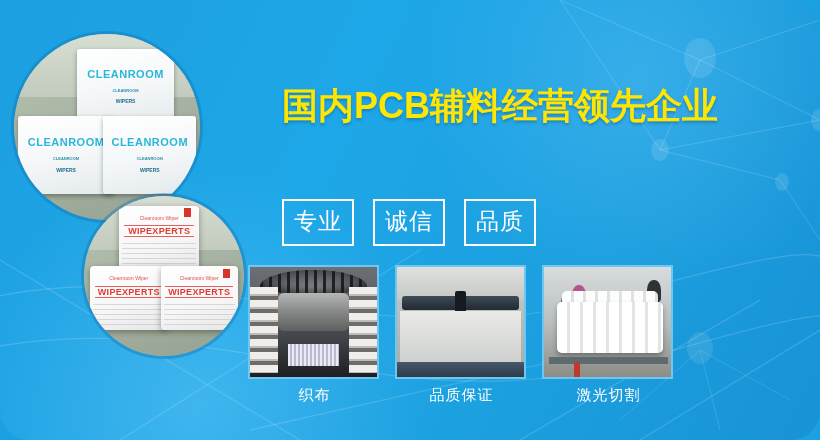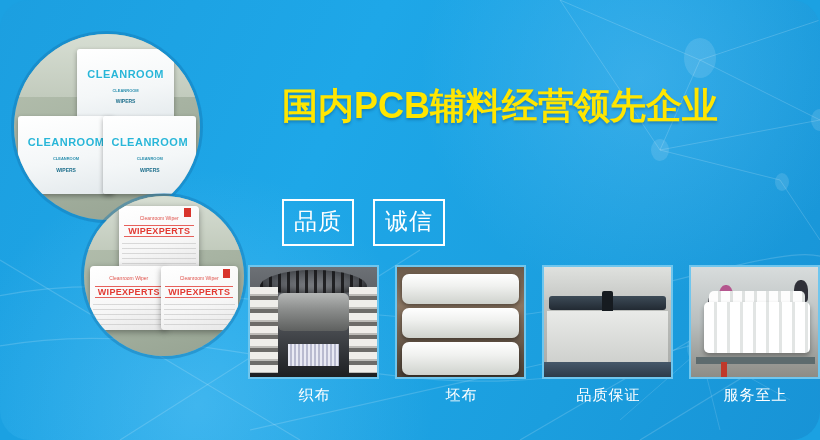--- a/index.html
+++ b/index.html
@@ -334,45 +334,38 @@
         <div class="wtop" style="font-size:5px;">Cleanroom Wiper</div>
         <div class="wlabel" style="font-size:9px;">WIPEXPERTS</div>
       </div>
     </div>
   </div>
 
   <div class="headline">国内PCB辅料经营领先企业</div>
 
 
   <div class="tag-row">
+    <div class="tag">专业</div>
+    <div class="tag">诚信</div>
     <div class="tag">品质</div>
-    <div class="tag">诚信</div>
   </div>
 
   <div class="strip">
 
     <div class="cell">
       <div class="thumb t1">
         <div class="crown"></div>
         <div class="spools-l"></div>
         <div class="spools-r"></div>
         <div class="body"></div>
         <div class="fabric"></div>
       </div>
       <div class="cap">织布</div>
     </div>
 
-    <div class="cell">
-      <div class="thumb t2">
-        <div class="roll r1"></div>
-        <div class="roll r2"></div>
-        <div class="roll r3"></div>
-      </div>
-      <div class="cap">坯布</div>
-    </div>
 
     <div class="cell">
       <div class="thumb t3">
         <div class="wall"></div>
         <div class="gantry"></div>
         <div class="bed"></div>
         <div class="base"></div>
       </div>
       <div class="cap">品质保证</div>
     </div>
@@ -380,18 +373,18 @@
     <div class="cell">
       <div class="thumb t4">
         <div class="worker w3"></div>
         <div class="worker w1"></div>
         <div class="worker w2"></div>
         <div class="bagpile2"></div>
         <div class="bagpile"></div>
         <div class="table"></div>
         <div class="legs"></div>
       </div>
-      <div class="cap">服务至上</div>
+      <div class="cap">激光切割</div>
     </div>
 
   </div>
 
 </div>
 
 </body></html>

